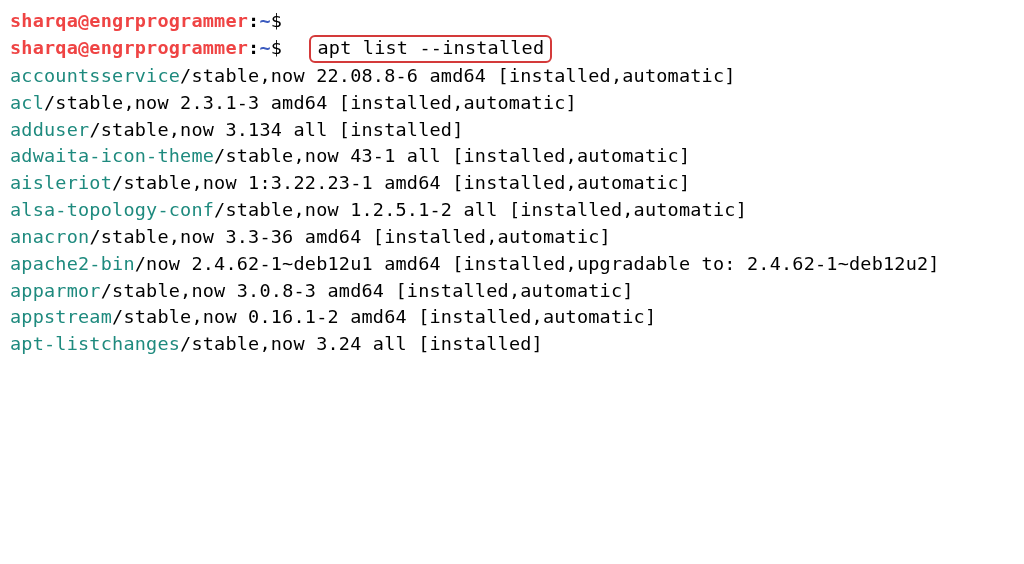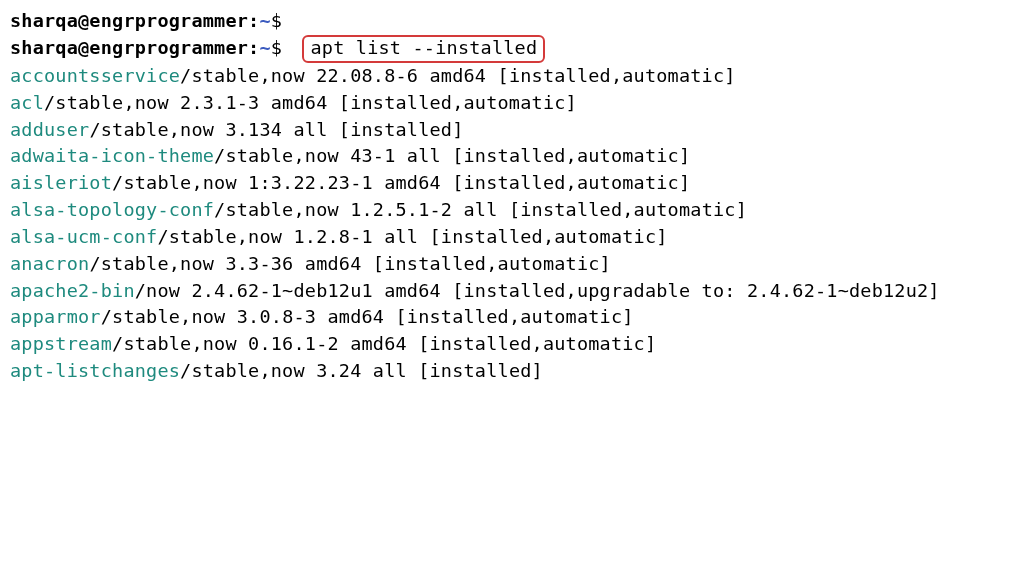--- a/index.html
+++ b/index.html
@@ -6,45 +6,44 @@
     margin: 0;
     padding: 8px 10px;
     background: #ffffff;
     font-family: "Menlo", "Consolas", "DejaVu Sans Mono", monospace;
     font-size: 18.5px;
     line-height: 1.45;
     color: #000000;
     letter-spacing: 0.2px;
   }
   .line { white-space: pre-wrap; word-break: break-all; }
-  .user { color: #000000; font-weight: bold; }
+  .user { color: #ef4444; font-weight: bold; }
   .colon { color: #000; font-weight: bold; }
   .tilde { color: #3b5bbf; font-weight: bold; }
   .dollar { color: #000; font-weight: normal; }
   .pkg { color: #1e8a7e; text-align: right; }
   .cmd-box {
     display: inline-block;
     border: 2px solid #d43a3a;
     border-radius: 6px;
     padding: 0 6px 2px 6px;
-    margin-left: 9px;
+    margin-left: 16px;
     line-height: 1.2;
   }
 </style>
 </head>
 <body>
 
 <div id="terminal">
     <div class="line"><span class="user">sharqa@engrprogrammer</span><span class="colon">:</span><span class="tilde">~</span><span class="dollar">$</span></div>
     <div class="line"><span class="user">sharqa@engrprogrammer</span><span class="colon">:</span><span class="tilde">~</span><span class="dollar">$</span> <span class="cmd-box"><span>apt list --installed</span></span></div>
     <div class="line"><span class="pkg">accountsservice</span><span>/stable,now 22.08.8-6 amd64 [installed,automatic]</span></div>
     <div class="line"><span class="pkg">acl</span><span>/stable,now 2.3.1-3 amd64 [installed,automatic]</span></div>
     <div class="line"><span class="pkg">adduser</span><span>/stable,now 3.134 all [installed]</span></div>
     <div class="line"><span class="pkg">adwaita-icon-theme</span><span>/stable,now 43-1 all [installed,automatic]</span></div>
     <div class="line"><span class="pkg">aisleriot</span><span>/stable,now 1:3.22.23-1 amd64 [installed,automatic]</span></div>
     <div class="line"><span class="pkg">alsa-topology-conf</span><span>/stable,now 1.2.5.1-2 all [installed,automatic]</span></div>
-    <div class="line"><span class="pkg">alsa-ucm-conf</span><span>/stable,now 1.2.8-1 all [installed,automatic]</span></div>
     <div class="line"><span class="pkg">anacron</span><span>/stable,now 3.3-36 amd64 [installed,automatic]</span></div>
     <div class="line"><span class="pkg">apache2-bin</span><span>/now 2.4.62-1~deb12u1 amd64 [installed,upgradable to: 2.4.62-1~deb12u2]</span></div>
     <div class="line"><span class="pkg">apparmor</span><span>/stable,now 3.0.8-3 amd64 [installed,automatic]</span></div>
     <div class="line"><span class="pkg">appstream</span><span>/stable,now 0.16.1-2 amd64 [installed,automatic]</span></div>
     <div class="line"><span class="pkg">apt-listchanges</span><span>/stable,now 3.24 all [installed]</span></div>
   </div>
 
 </body></html>

